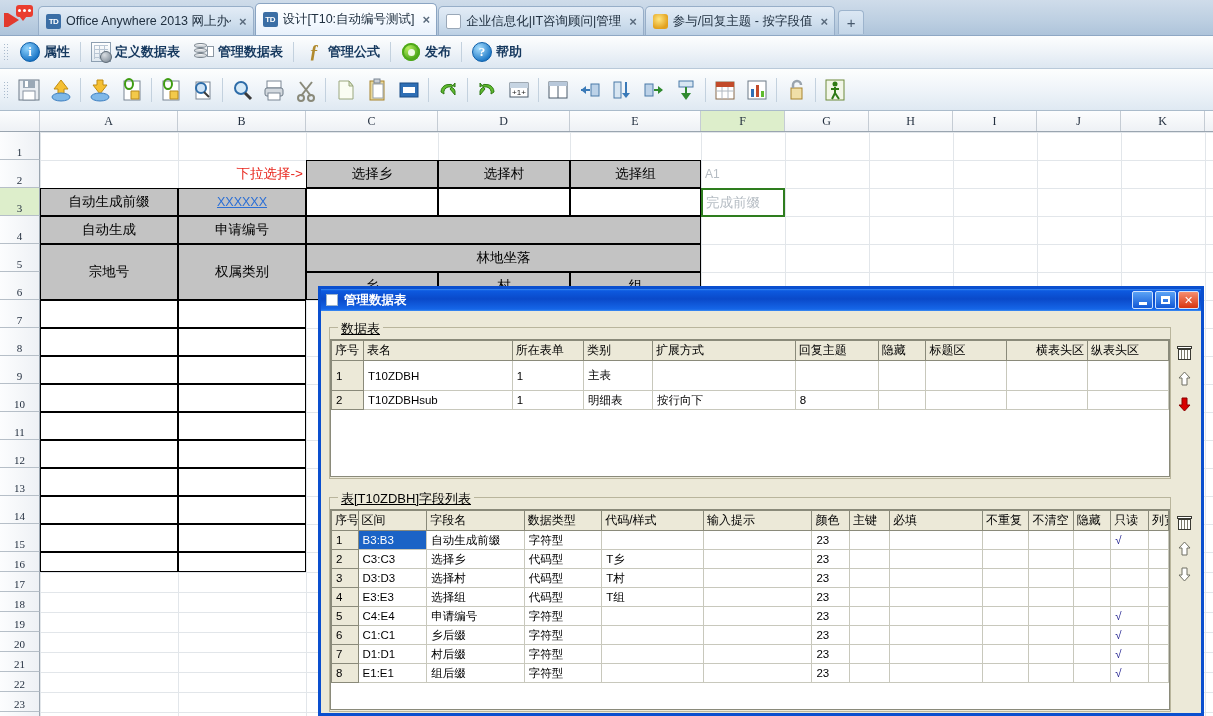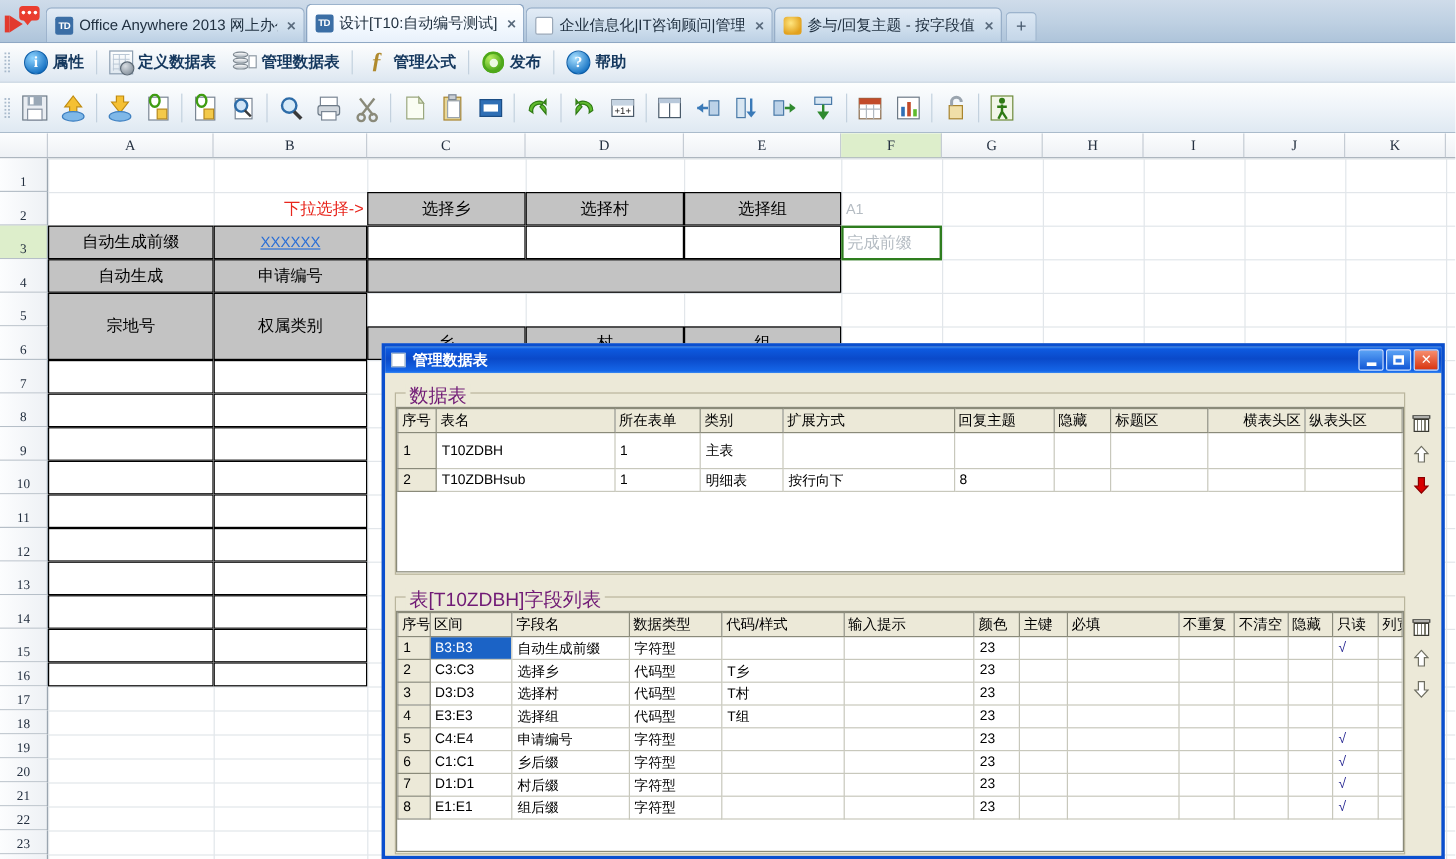--- a/index.html
+++ b/index.html
@@ -171,21 +171,21 @@
             display:flex;align-items:center;justify-content:center; flex:none;
             background:linear-gradient(to bottom,#5ba3f5,#1157d6); border-radius:2px;}
   .winbtn.close { background:linear-gradient(to bottom,#f78f70,#d8340f); }
   .winbtn span{ color:#fff; font-size:11px; font-weight:bold; line-height:1;}
   .minibar{width:8px;height:3px;background:#fff;margin-top:6px;}
   .maxsq{width:9px;height:8px;border:2px solid #fff;border-top-width:3px;}
   .dlg-body { position:absolute; left:0; top:22px; right:0; bottom:0; background:#ece9d8; }
 
   .grp { position:absolute; border:1px solid #b9b59c; background:transparent; }
   .grp-lbl { position:absolute; top:-8px; left:8px; background:#ece9d8; padding:0 3px;
-             font-size:16px; color:#701a75; }
+             font-size:13px; color:#000000;text-decoration:underline; }
 
   .gtbl { width:100%; border-collapse:collapse; background:#fff; table-layout:fixed; }
   .gtbl th { background:#ece9d8; border:1px solid #8a8a7a; font-weight:normal;
              font-size:12px; text-align:left; padding:1px 3px; color:#000; height:18px;
              white-space:nowrap; overflow:hidden; }
   .gtbl td { border:1px solid #c8c8bc; font-size:11.5px; padding:1px 4px; height:19px;
              white-space:nowrap; overflow:hidden; color:#000; }
   .gtbl td.idx { background:#ece9d8; border-color:#8a8a7a; }
   .gtbl td.selcell { background:#1b63c6; color:#fff; }
 
@@ -535,20 +535,21 @@
         <div class="cell gray b" style="left: 0px; top: 56px; width: 138px; height: 28px;">自动生成前缀</div>
         <div class="cell gray b" style="left: 138px; top: 56px; width: 128px; height: 28px;;color:#2b6fd6;text-decoration:underline;font-size:12.5px;">XXXXXX</div>
         <div class="cell white b" style="left: 266px; top: 56px; width: 132px; height: 28px;"></div>
         <div class="cell white b" style="left: 398px; top: 56px; width: 132px; height: 28px;"></div>
         <div class="cell white b" style="left: 530px; top: 56px; width: 131px; height: 28px;"></div>
         <div class="cell gray b" style="left: 0px; top: 84px; width: 138px; height: 28px;">自动生成</div>
         <div class="cell gray b" style="left: 138px; top: 84px; width: 128px; height: 28px;">申请编号</div>
         <div class="cell gray b" style="left: 266px; top: 84px; width: 395px; height: 28px;"></div>
         <div class="cell gray b" style="left: 0px; top: 112px; width: 138px; height: 56px;">宗地号</div>
         <div class="cell gray b" style="left: 138px; top: 112px; width: 128px; height: 56px;">权属类别</div>
+        <div class="cell gray b" style="left: 266px; top: 112px; width: 395px; height: 28px;">林地坐落</div>
         <div class="cell gray b" style="left: 266px; top: 140px; width: 132px; height: 28px;">乡</div>
         <div class="cell gray b" style="left: 398px; top: 140px; width: 132px; height: 28px;">村</div>
         <div class="cell gray b" style="left: 530px; top: 140px; width: 131px; height: 28px;">组</div>
         <div class="cell white b" style="left: 0px; top: 168px; width: 138px; height: 28px;"></div>
         <div class="cell white b" style="left: 138px; top: 168px; width: 128px; height: 28px;"></div>
         <div class="cell white b" style="left: 0px; top: 196px; width: 138px; height: 28px;"></div>
         <div class="cell white b" style="left: 138px; top: 196px; width: 128px; height: 28px;"></div>
         <div class="cell white b" style="left: 0px; top: 224px; width: 138px; height: 28px;"></div>
         <div class="cell white b" style="left: 138px; top: 224px; width: 128px; height: 28px;"></div>
         <div class="cell white b" style="left: 0px; top: 252px; width: 138px; height: 28px;"></div>

